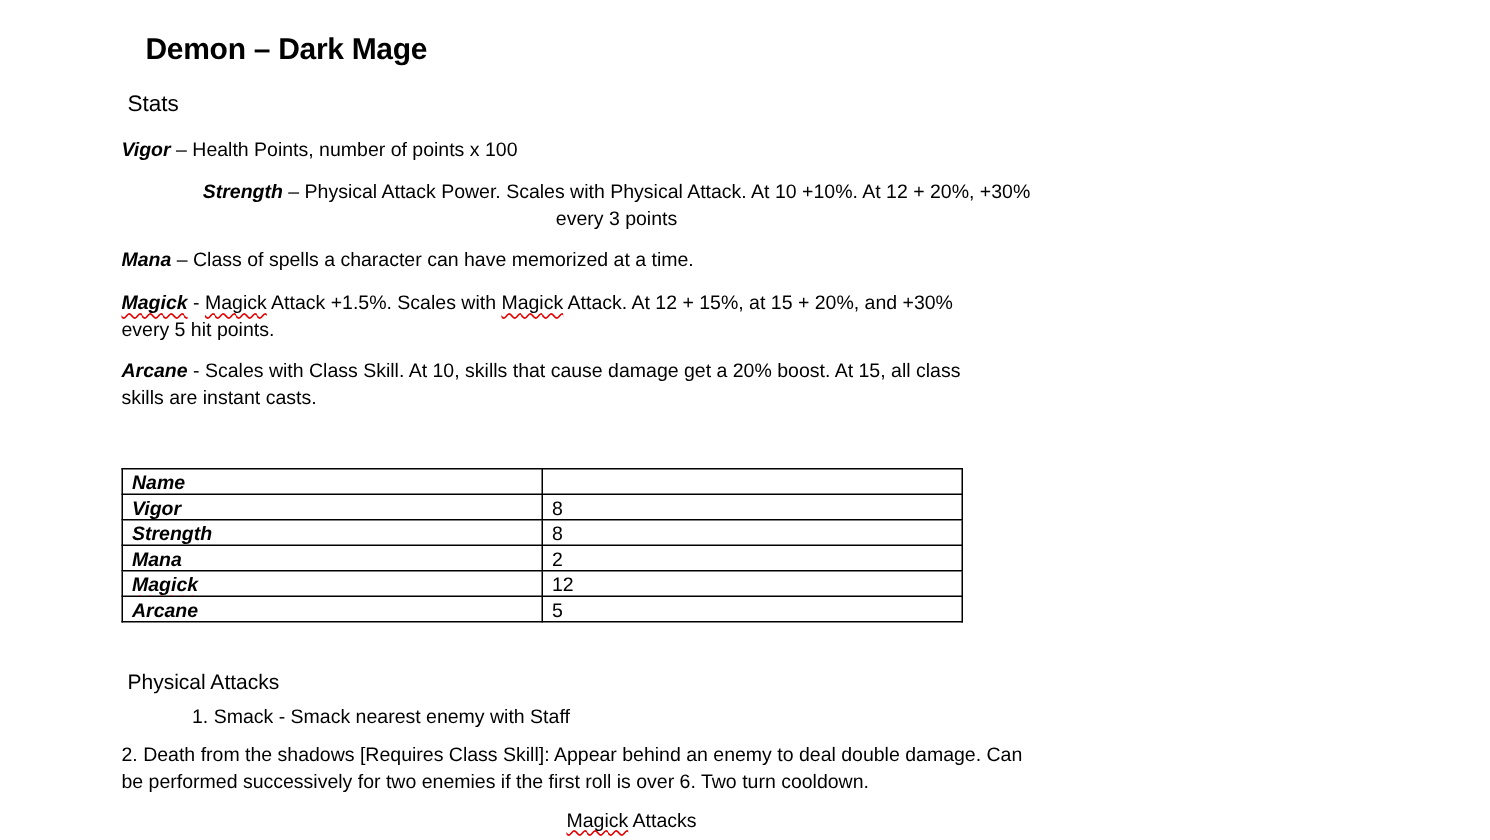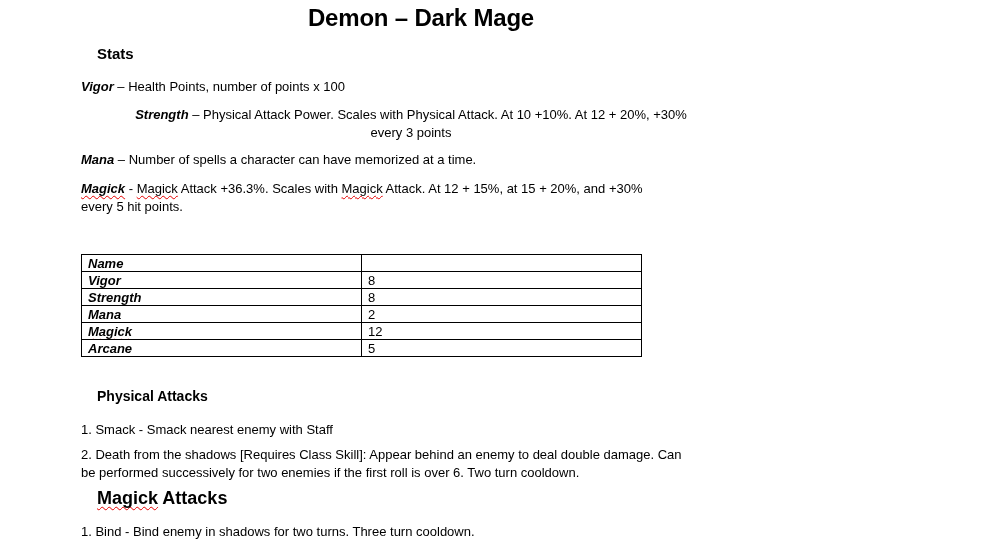--- a/index.html
+++ b/index.html
@@ -10,48 +10,47 @@
     font-family: "Liberation Sans", sans-serif;
     color: #000000;
     -webkit-font-smoothing: antialiased;
   }
   .page {
     position: relative;
     padding: 6px 0 0 81px;
     width: 680px;
   }
   .doc-title {
-    margin: 0;
-    font-size: 24px;
+    margin: 16px;
+    font-size: 20px;
     line-height: 23px;
     font-weight: 700;
     letter-spacing: -0.2px;
-    text-align: center;
   }
   .h-section {
-    margin: 16px;
-    font-weight: 700;
+    margin: 4px;
+    font-weight: 400;
     line-height: 17px;
   }
   .h-stats { margin-top: 16px; font-size: 15px; }
   .h-physical { margin-top: 31px; font-size: 14px; }
-  .h-magick-attacks { margin-top: 8px; font-size: 18px; }
+  .h-magick-attacks { margin-top: 8px; font-size: 13px; text-align: center; }
   p {
     margin: 0;
     font-size: 13px;
     line-height: 18px;
     white-space: pre-line;
     width: 660px;
   }
   .p-vigor    { margin-top: 13px; }
   .p-strength { margin-top: 10px; text-align: center; }
   .p-mana     { margin-top: 9px;  }
   .p-magick   { margin-top: 11px; }
   .p-arcane   { margin-top: 9px;  }
-  .p-smack    { margin-top: 6px;  }
+  .p-smack    { margin-top: 6px; margin-left: 47px;  }
   .p-death    { margin-top: 7px;  }
   .p-bind     { margin-top: 12px; }
   .b { font-weight: 700; font-style: italic; }
   .sq {
     text-decoration: underline;
     text-decoration-style: wavy;
     text-decoration-color: #e50000;
     text-decoration-thickness: 1px;
     text-underline-offset: 2px;
     text-decoration-skip-ink: none;
@@ -81,25 +80,27 @@
 
   <h1 class="doc-title">Demon – Dark Mage</h1>
 
   <h2 class="h-section h-stats">Stats</h2>
 
   <p class="p-vigor"><span class="b">Vigor</span><span> – Health Points, number of points x 100</span></p>
 
   <p class="p-strength"><span class="b">Strength</span><span> – Physical Attack Power. Scales with Physical Attack. At 10 +10%. At 12 + 20%, +30%
 every 3 points</span></p>
 
-  <p class="p-mana"><span class="b">Mana</span><span> – Number of spells a character can have memorized at a time.</span></p>
+  <p class="p-mana"><span class="b">Mana</span><span> – Class of spells a character can have memorized at a time.</span></p>
 
-  <p class="p-magick"><span class="b sq">Magick</span><span> - </span><span class="sq">Magick</span><span> Attack +36.3%. Scales with </span><span class="sq">Magick</span><span> Attack. At 12 + 15%, at 15 + 20%, and +30%
+  <p class="p-magick"><span class="b sq">Magick</span><span> - </span><span class="sq">Magick</span><span> Attack +1.5%. Scales with </span><span class="sq">Magick</span><span> Attack. At 12 + 15%, at 15 + 20%, and +30%
 every 5 hit points.</span></p>
 
+  <p class="p-arcane"><span class="b">Arcane</span><span> - Scales with Class Skill. At 10, skills that cause damage get a 20% boost. At 15, all class
+skills are instant casts.</span></p>
 
   <table class="stats">
     <tbody>
       <tr>
         <td><span class="b">Name</span></td>
         <td></td>
       </tr>
       <tr>
         <td><span class="b">Vigor</span></td>
         <td>8</td>

